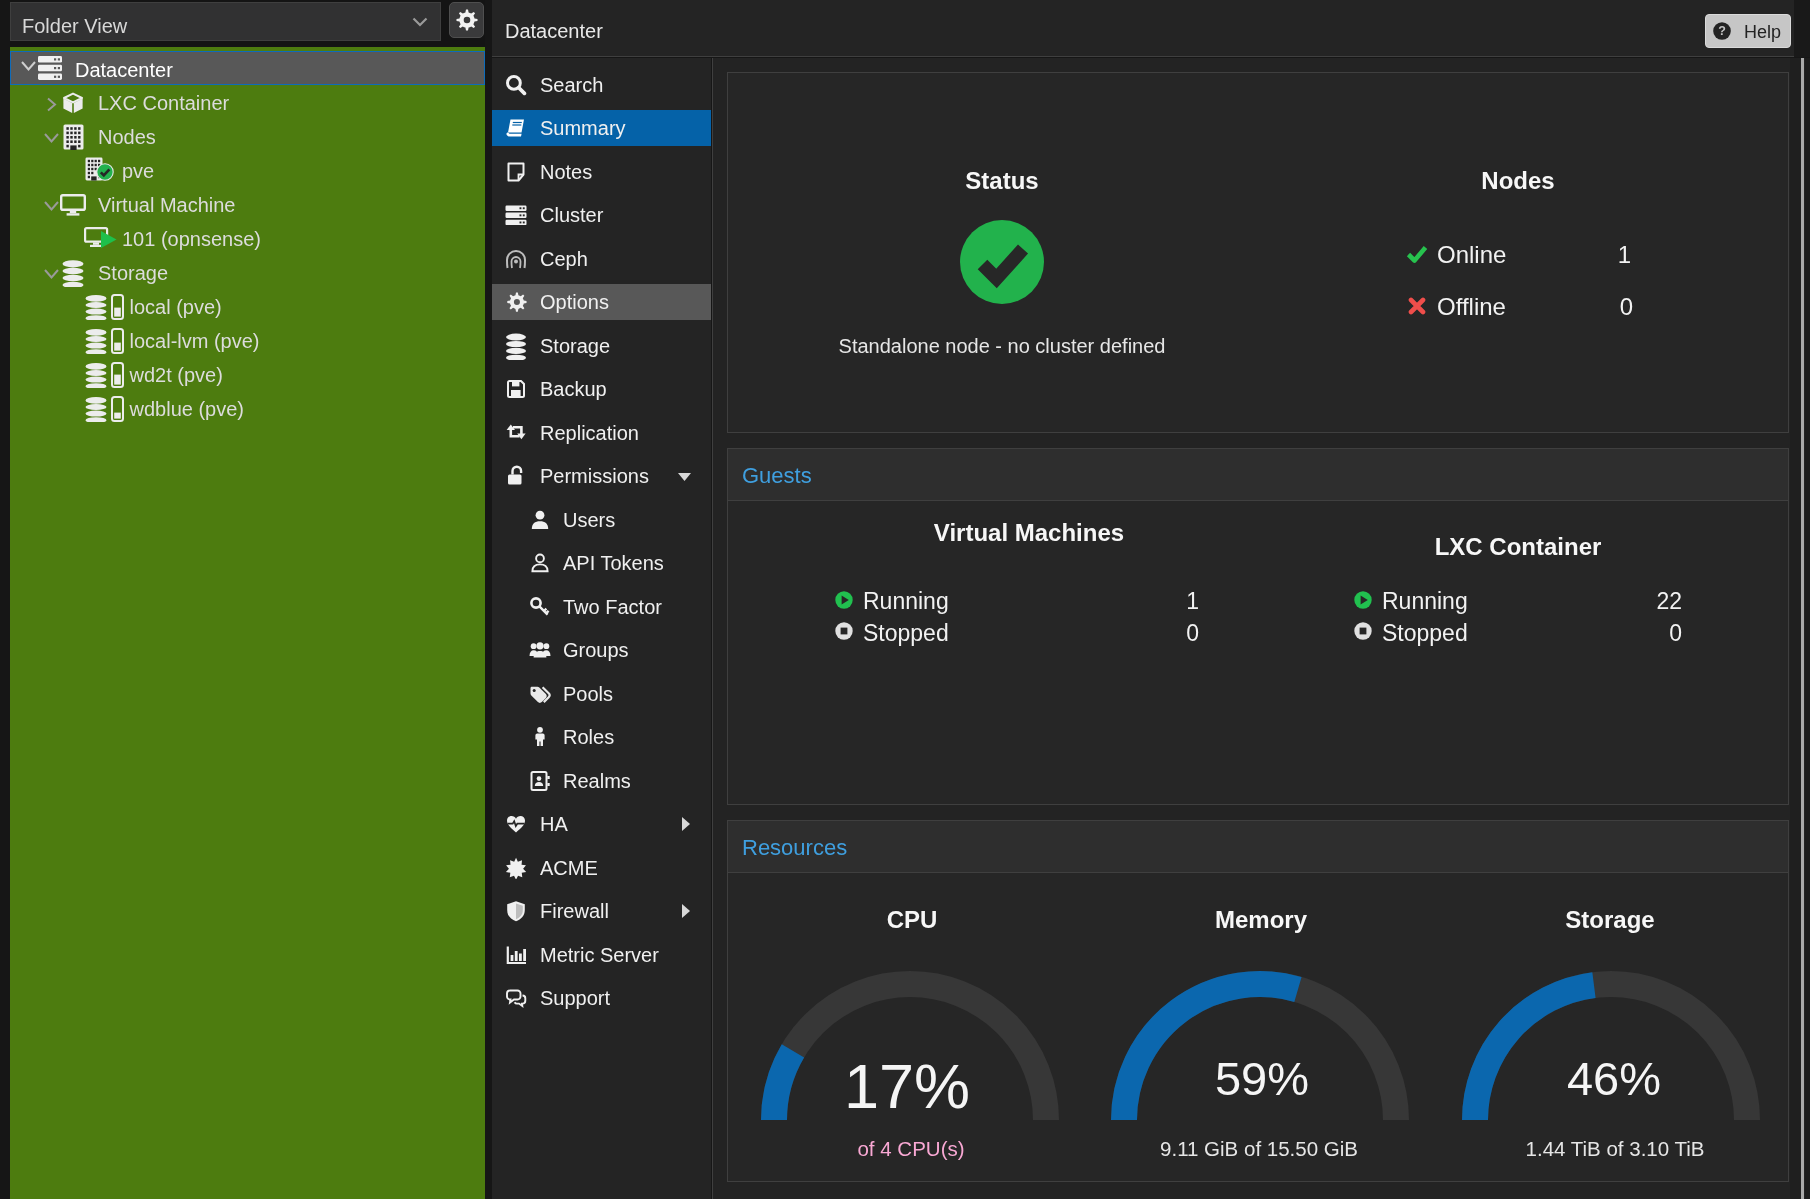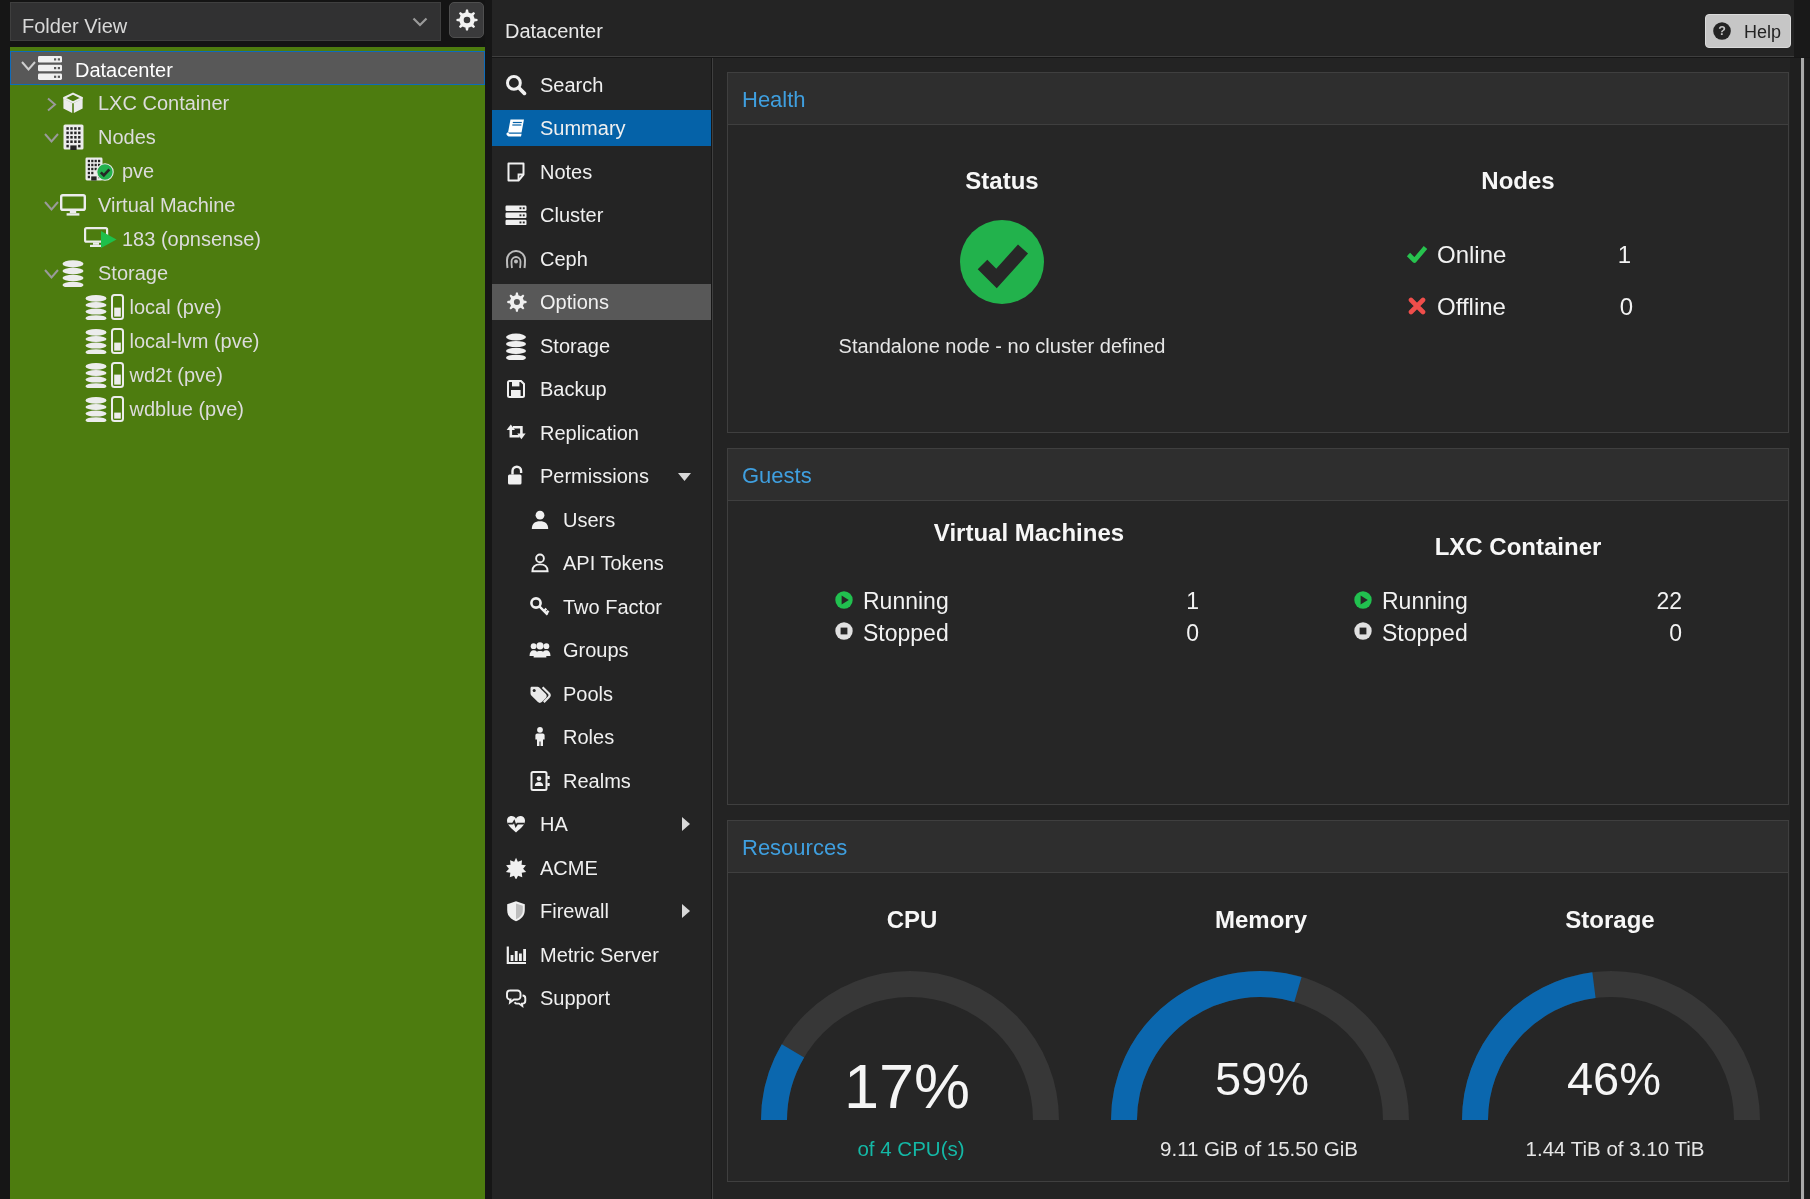--- a/index.html
+++ b/index.html
@@ -202,21 +202,21 @@
       <rect x="1.1" y="1.1" width="22" height="13.6" rx="1.5" fill="none" stroke="#ececec" stroke-width="2.2"></rect>
       <rect x="9" y="15.4" width="6" height="2.4" fill="#ececec"></rect>
       <rect x="6" y="17.8" width="12" height="2.2" fill="#ececec"></rect>
         </svg>
       </span>
     <span class="ticon" style="left:90px;top:9px;">
         <svg width="18" height="17" viewBox="0 0 18 17">
           <path d="M1 0 L16.5 8.5 L1 17 Z" fill="#1ec04b"></path>
         </svg>
       </span>
-    <span class="tlabel" style="left:112px;">183 (opnsense)</span>
+    <span class="tlabel" style="left:112px;">101 (opnsense)</span>
   </div>
 
   <div class="abs trow" style="top:256px;">
     <span class="ticon" style="left:34px;top:13px;">
         <svg width="15" height="11" viewBox="0 0 15 11">
           <path d="M1 1 L7.5 8.5 L14 1" stroke="#9a9a9a" stroke-width="2" fill="none"></path>
         </svg>
       </span>
     <span class="ticon" style="left:52px;top:3px;">
         <svg width="22" height="28" viewBox="0 0 22 28">
@@ -606,21 +606,20 @@
           <path d="M17.5 8.5 A2.8 2.8 0 0 1 20.3 11.3 V13.8 A2.8 2.8 0 0 1 17.5 16.6 H17 L17.3 19 L14 16.6 H12 A2.8 2.8 0 0 1 9.6 15.2" stroke="#f0f0f0" stroke-width="1.9" fill="none"></path>
         </svg>
       </span>
       <span class="nlabel">Support</span>
     </div>
 </div>
 <div class="abs" id="navline"></div>
 <div class="abs" id="content"></div>
 
 <div class="panel" style="top:72px;width:1062px;height:361px;">
-  <div class="phead">Health</div>
   <div class="bigh" style="left:274px;top:94px;">Status</div>
   <div class="bigh" style="left:790px;top:94px;">Nodes</div>
   <span class="abs" style="left:232px;top:147px;">
       <svg width="84" height="84" viewBox="0 0 84 84">
         <circle cx="42" cy="42" r="42" fill="#22b24c"></circle>
         <path d="M22.5 44.5 L36.5 58.5 L63 29" stroke="#272727" stroke-width="13.5" fill="none" stroke-linecap="butt" stroke-linejoin="miter"></path>
       </svg>
     </span>
   <div class="ctext" style="left:274px;top:263.1px;font-size:20px;color:#e6e6e6;line-height:1;">Standalone node - no cluster defined</div>
   <span class="abs" style="left:678px;top:172px;">
@@ -685,21 +684,21 @@
   <div class="bigh" style="left:533px;top:85px;">Memory</div>
   <div class="bigh" style="left:882px;top:85px;">Storage</div>
 
   <span class="abs" style="left:22px;top:149.3px;">
       <svg width="320" height="160" viewBox="0 0 320 160">
     <path d="M24 150 A136 136 0 0 1 296 150" stroke="#373737" stroke-width="26" fill="none"></path>
     <path d="M24 150 A136 136 0 0 1 42.94 80.76" stroke="#0b67ae" stroke-width="26" fill="none"></path>
   </svg>
     </span>
   <div class="ctext" style="left:179px;top:233.6px;font-size:63px;color:#f5f5f5;line-height:1;">17%</div>
-  <div class="ctext" style="left:183px;top:317.8px;font-size:20.5px;color:#14b8a6;line-height:1;">of 4 CPU(s)</div>
+  <div class="ctext" style="left:183px;top:317.8px;font-size:20.5px;color:#f9a8d4;line-height:1;">of 4 CPU(s)</div>
 
   <span class="abs" style="left:372px;top:149.3px;">
       <svg width="320" height="160" viewBox="0 0 320 160">
     <path d="M24 150 A136 136 0 0 1 296 150" stroke="#373737" stroke-width="26" fill="none"></path>
     <path d="M24 150 A136 136 0 0 1 197.94 19.40" stroke="#0b67ae" stroke-width="26" fill="none"></path>
   </svg>
     </span>
   <div class="ctext" style="left:534px;top:233.6px;font-size:47px;color:#f5f5f5;line-height:1;">59%</div>
   <div class="ctext" style="left:531px;top:317.8px;font-size:20.5px;color:#e6e6e6;line-height:1;">9.11 GiB of 15.50 GiB</div>
 

